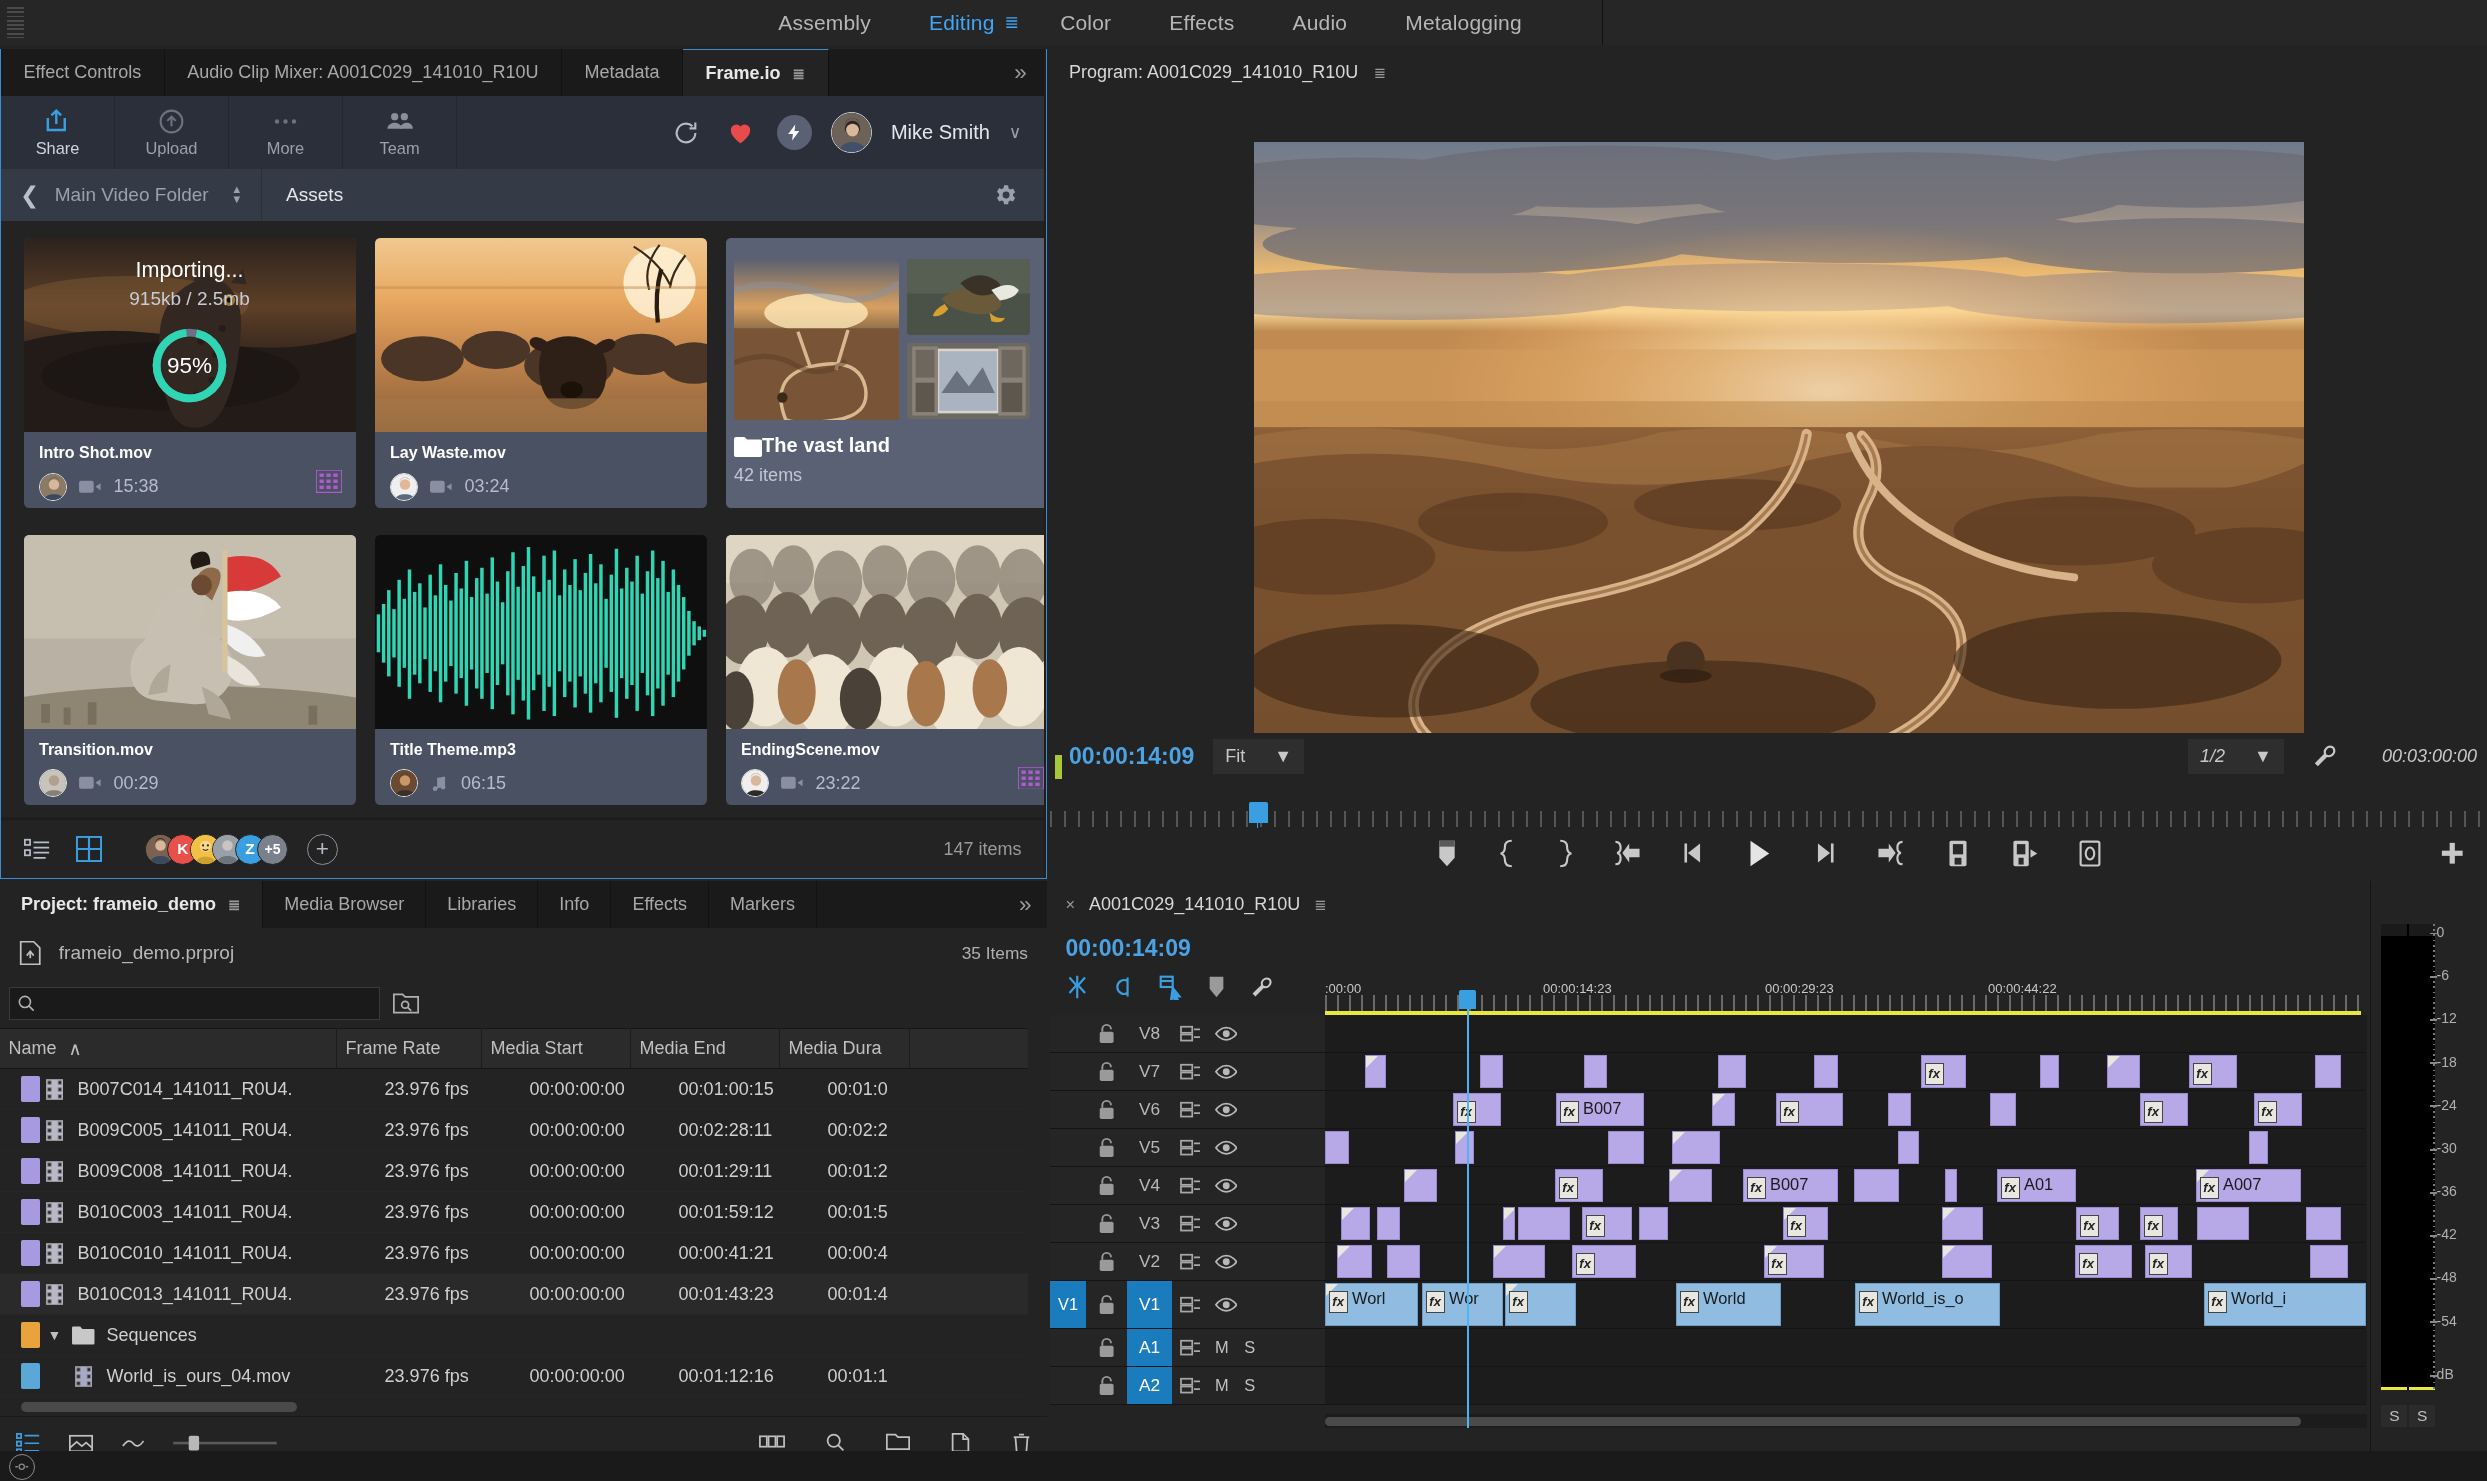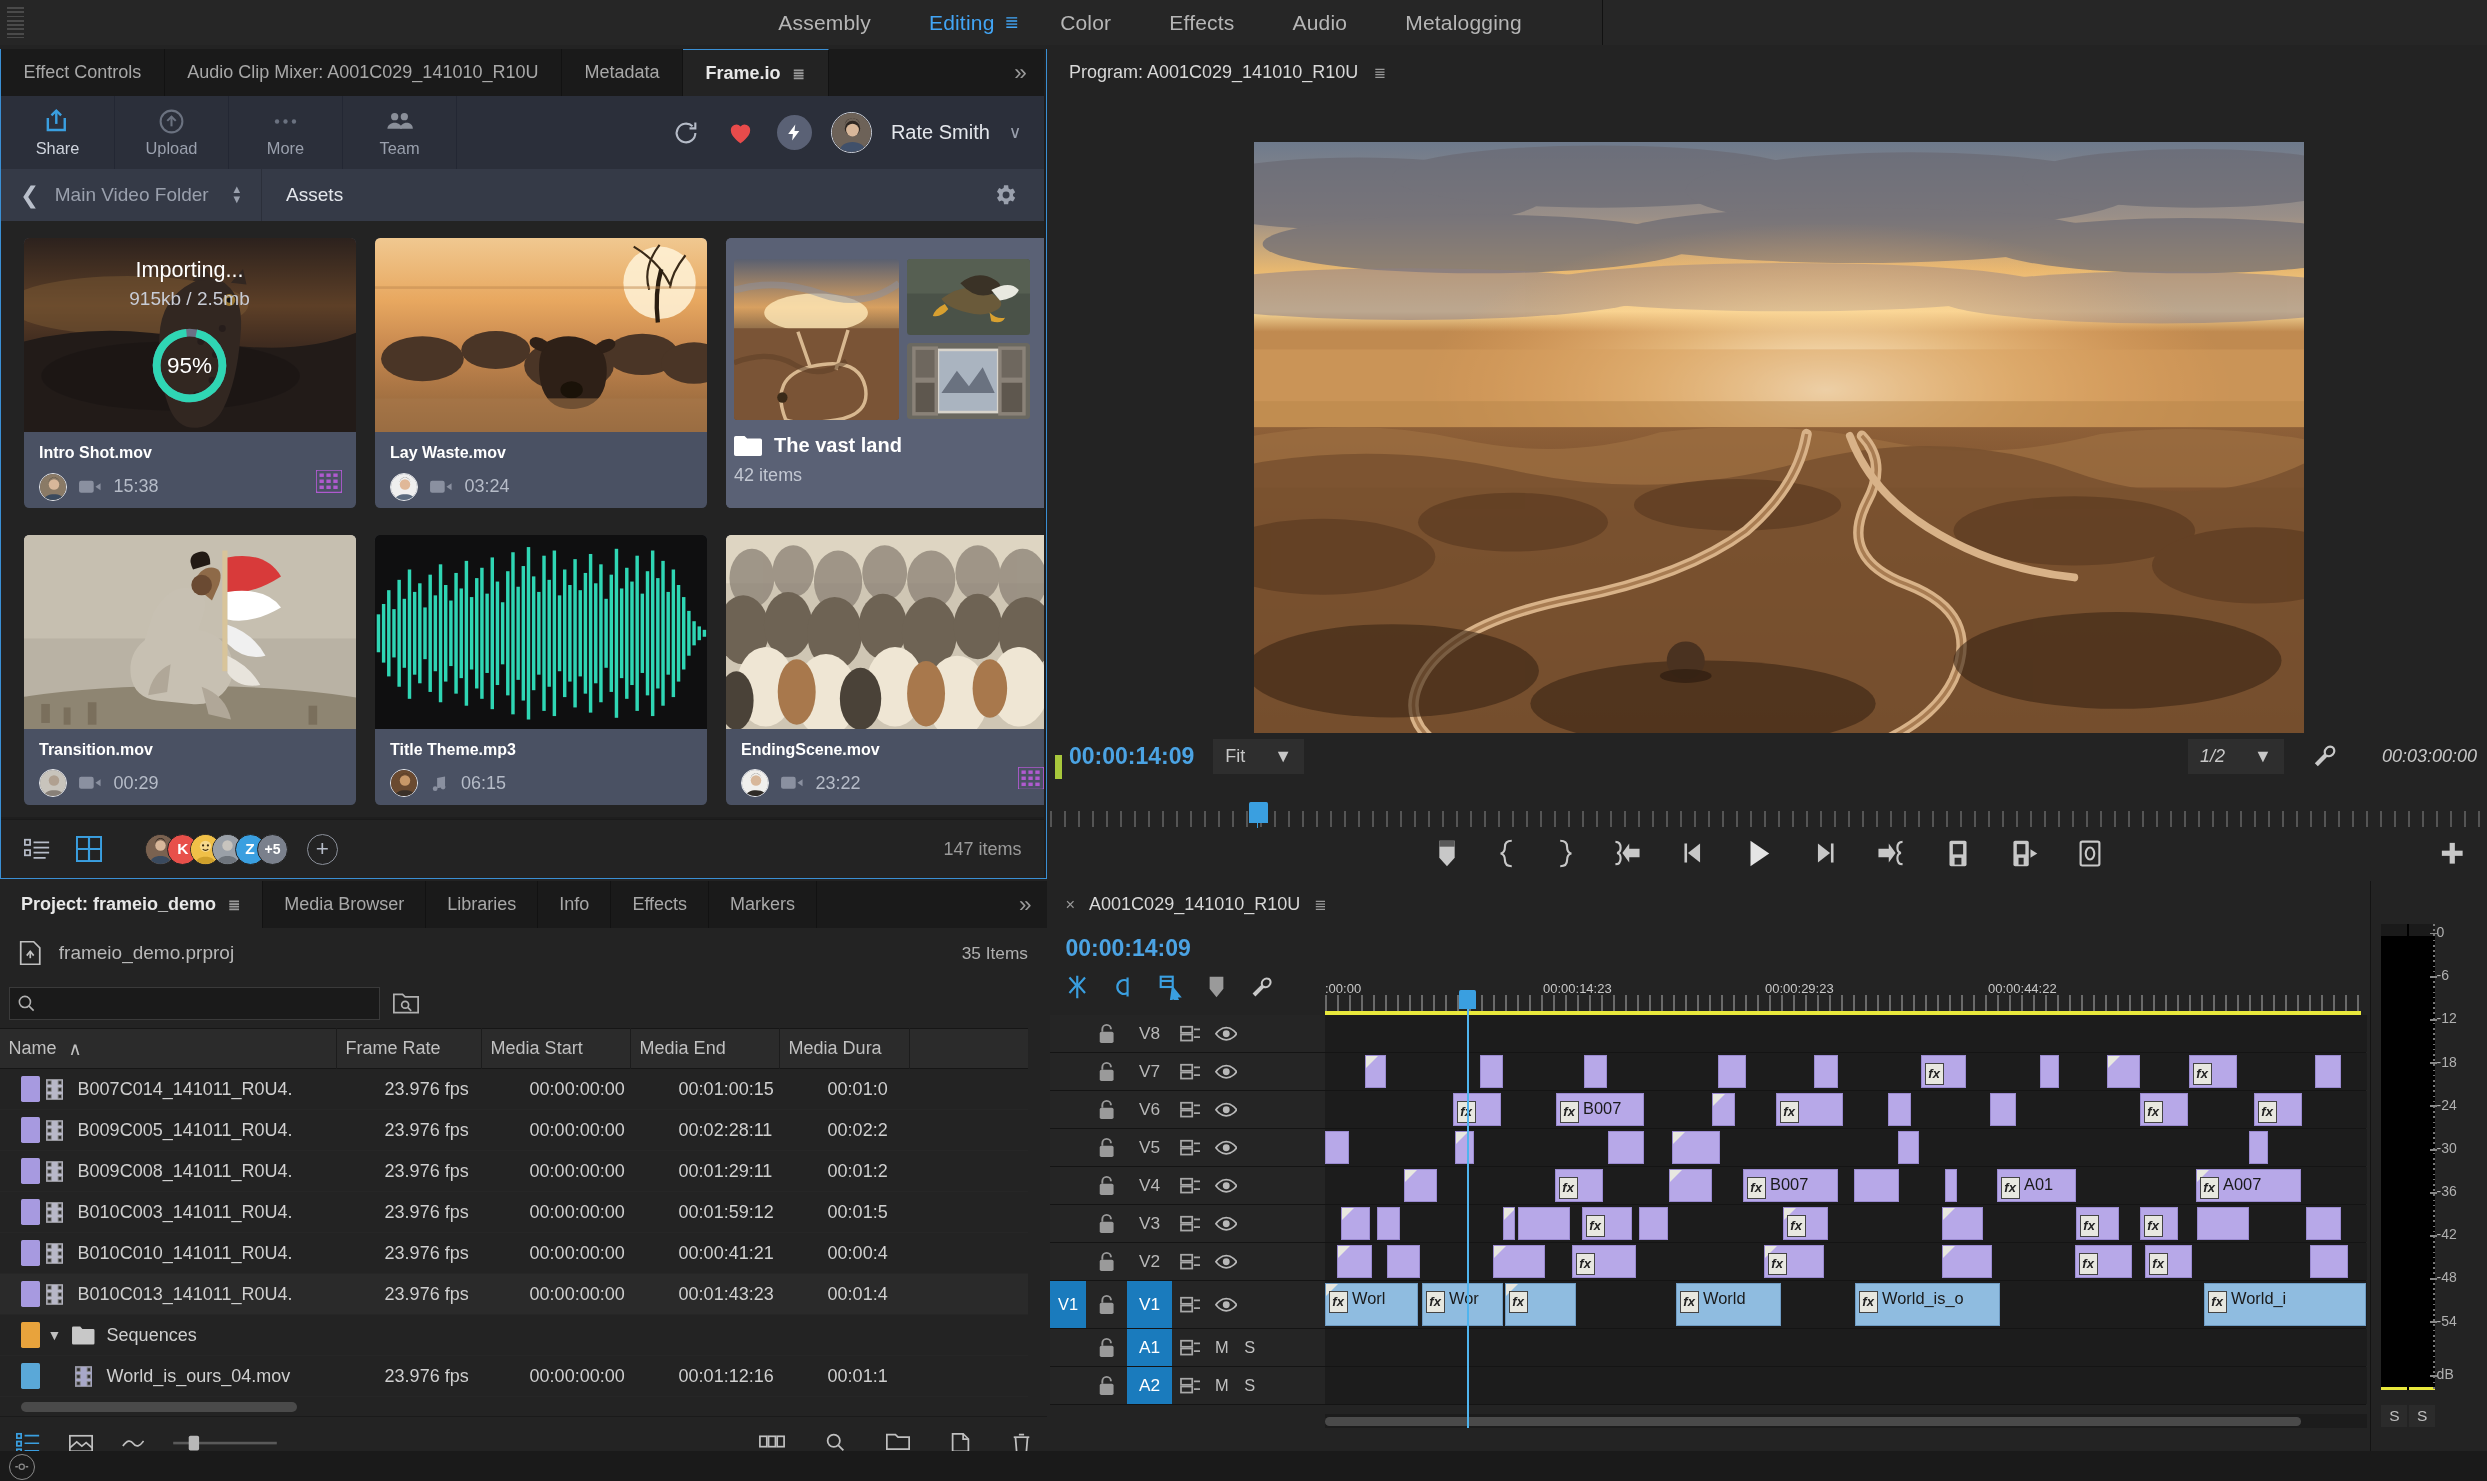--- a/index.html
+++ b/index.html
@@ -69,21 +69,21 @@
   .film-badge { position:absolute; right:14px; bottom:15.5px; width:26px; height:22.5px; }
 
   
   .folder-card { background:#5a6175; border-radius:5.2px; height:270px; position:relative; overflow:hidden; }
   .folder-tab { position:absolute; left:0; top:0; width:95px; height:12px; background:#5a6175;}
   .folder-inner { position:absolute; left:0; top:12px; width:100%; height:258px; background:#5a6175; border-top-left-radius:0; padding:8.6px;}
   .folder-thumbs { display:flex; gap:7.8px; height:161px; }
   .folder-thumbs .big { width:165px; height:161px; border-radius:3.5px; overflow:hidden;}
   .folder-thumbs .col { display:flex; flex-direction:column; gap:7.8px; }
   .folder-thumbs .sm { width:123px; height:76px; border-radius:3.5px; overflow:hidden;}
-  .folder-name { display:flex; align-items:center; gap:12px; margin-top:14px; }
+  .folder-name { display:flex; align-items:flex-end; margin-top:14px; }
   .folder-name .nm { font-size:20px; color:#fff; font-weight:bold;}
   .folder-items { font-size:18px; color:#c2c7d2; margin-top:8.6px;}
 
   .fio-footer { position:absolute; left:0; bottom:0; width:1043px; height:59px; background:#232323; display:flex; align-items:center; padding:0 22.5px; border-top:0.9px solid #1a1a1a;}
   .foot-ico { margin-right:26px; }
   .collab { display:flex; align-items:center; margin-left:26px;}
   .collab .av { width:31px; height:31px; border-radius:50%; margin-left:-8.6px; border:1.7px solid #232323;
       display:flex; align-items:center; justify-content:center; font-size:15.5px; color:#fff; font-weight:bold; overflow:hidden;}
   .plus-btn { width:31px; height:31px; border-radius:50%; border:1.7px solid #8a8f99; margin-left:19px;
       display:flex; align-items:center; justify-content:center; color:#b6bcc8; font-size:22.5px; line-height:1;}
@@ -292,21 +292,21 @@
         </div>
         <div class="avatar-sm">
           <svg width="41" height="41" viewBox="0 0 48 48">
             <rect width="48" height="48" fill="#6d6258"></rect>
             <circle cx="24" cy="18" r="9" fill="#2e2722"></circle>
             <circle cx="24" cy="20" r="7.5" fill="#d8b79a"></circle>
             <path d="M8 48c0-9 7-14 16-14s16 5 16 14z" fill="#40506a"></path>
             <path d="M15 15a9 9 0 0 1 18 0c0-6-4-9-9-9s-9 3-9 9z" fill="#211b17"></path>
           </svg>
         </div>
-        <div class="user-name">Rate Smith</div>
+        <div class="user-name">Mike Smith</div>
         <div class="chev">∨</div>
       </div>
     </div>
 
     <div class="fio-breadcrumb">
       <div class="crumb-back">❮</div>
       <div class="crumb-txt">Main Video Folder</div>
       <div class="crumb-spin">
           <span>▲</span>
           <span>▼</span>

